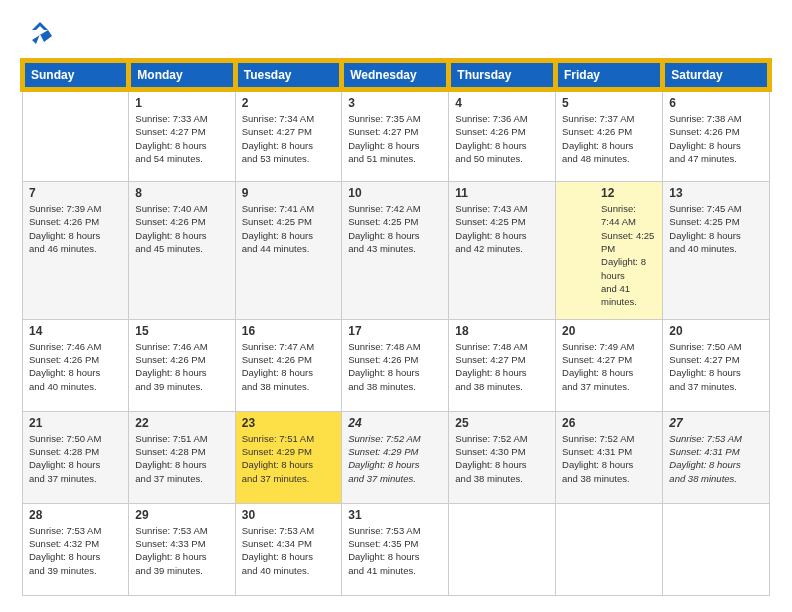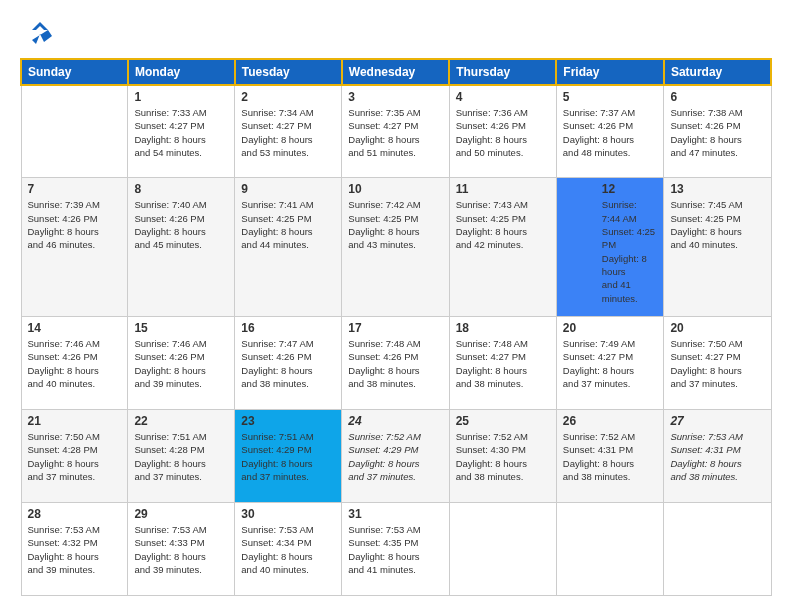--- a/index.html
+++ b/index.html
@@ -46,21 +46,21 @@
       border-collapse: collapse;
       width: 100%;
       flex: 1;
     }
     .calendar th {
       background-color: #1565c0;
       color: #fff;
       padding: 5px 6px;
       font-size: 12px;
       font-weight: bold;
-      border: 2px solid #eab308;
+      border: 5px solid #eab308;
       text-align: left;
     }
     .calendar td {
       border: 1px solid #ccc;
       padding: 4px 6px;
       vertical-align: top;
       width: 108px;
       height: 88px;
       background: #fff;
     }
@@ -161,21 +161,21 @@
             <div class="day-info">Sunrise: 7:41 AM<br>Sunset: 4:25 PM<br>Daylight: 8 hours<br>and 44 minutes.</div>
           </td>
           <td style="background: rgb(245, 245, 245);">
             <span class="day-number">10</span>
             <div class="day-info">Sunrise: 7:42 AM<br>Sunset: 4:25 PM<br>Daylight: 8 hours<br>and 43 minutes.</div>
           </td>
           <td style="background: rgb(245, 245, 245);">
             <span class="day-number">11</span>
             <div class="day-info">Sunrise: 7:43 AM<br>Sunset: 4:25 PM<br>Daylight: 8 hours<br>and 42 minutes.</div>
           </td>
-          <td style="background: #3b82f6; padding-left: 45px;">
+          <td style="background: #fef9c3; padding-left: 45px;">
             <span class="day-number">12</span>
             <div class="day-info">Sunrise: 7:44 AM<br>Sunset: 4:25 PM<br>Daylight: 8 hours<br>and 41 minutes.</div>
           </td>
           <td style="background: rgb(245, 245, 245);">
             <span class="day-number">13</span>
             <div class="day-info">Sunrise: 7:45 AM<br>Sunset: 4:25 PM<br>Daylight: 8 hours<br>and 40 minutes.</div>
           </td>
         </tr>
         <tr>
           <td>
@@ -209,21 +209,21 @@
         </tr>
         <tr>
           <td style="background: rgb(245, 245, 245);">
             <span class="day-number">21</span>
             <div class="day-info">Sunrise: 7:50 AM<br>Sunset: 4:28 PM<br>Daylight: 8 hours<br>and 37 minutes.</div>
           </td>
           <td style="background: rgb(245, 245, 245);">
             <span class="day-number">22</span>
             <div class="day-info">Sunrise: 7:51 AM<br>Sunset: 4:28 PM<br>Daylight: 8 hours<br>and 37 minutes.</div>
           </td>
-          <td style="background: #0ea5e9;">
+          <td style="background: #fde047;">
             <span class="day-number">23</span>
             <div class="day-info">Sunrise: 7:51 AM<br>Sunset: 4:29 PM<br>Daylight: 8 hours<br>and 37 minutes.</div>
           </td>
           <td style="background: rgb(245, 245, 245); font-style: italic;">
             <span class="day-number">24</span>
             <div class="day-info">Sunrise: 7:52 AM<br>Sunset: 4:29 PM<br>Daylight: 8 hours<br>and 37 minutes.</div>
           </td>
           <td style="background: rgb(245, 245, 245);">
             <span class="day-number">25</span>
             <div class="day-info">Sunrise: 7:52 AM<br>Sunset: 4:30 PM<br>Daylight: 8 hours<br>and 38 minutes.</div>

